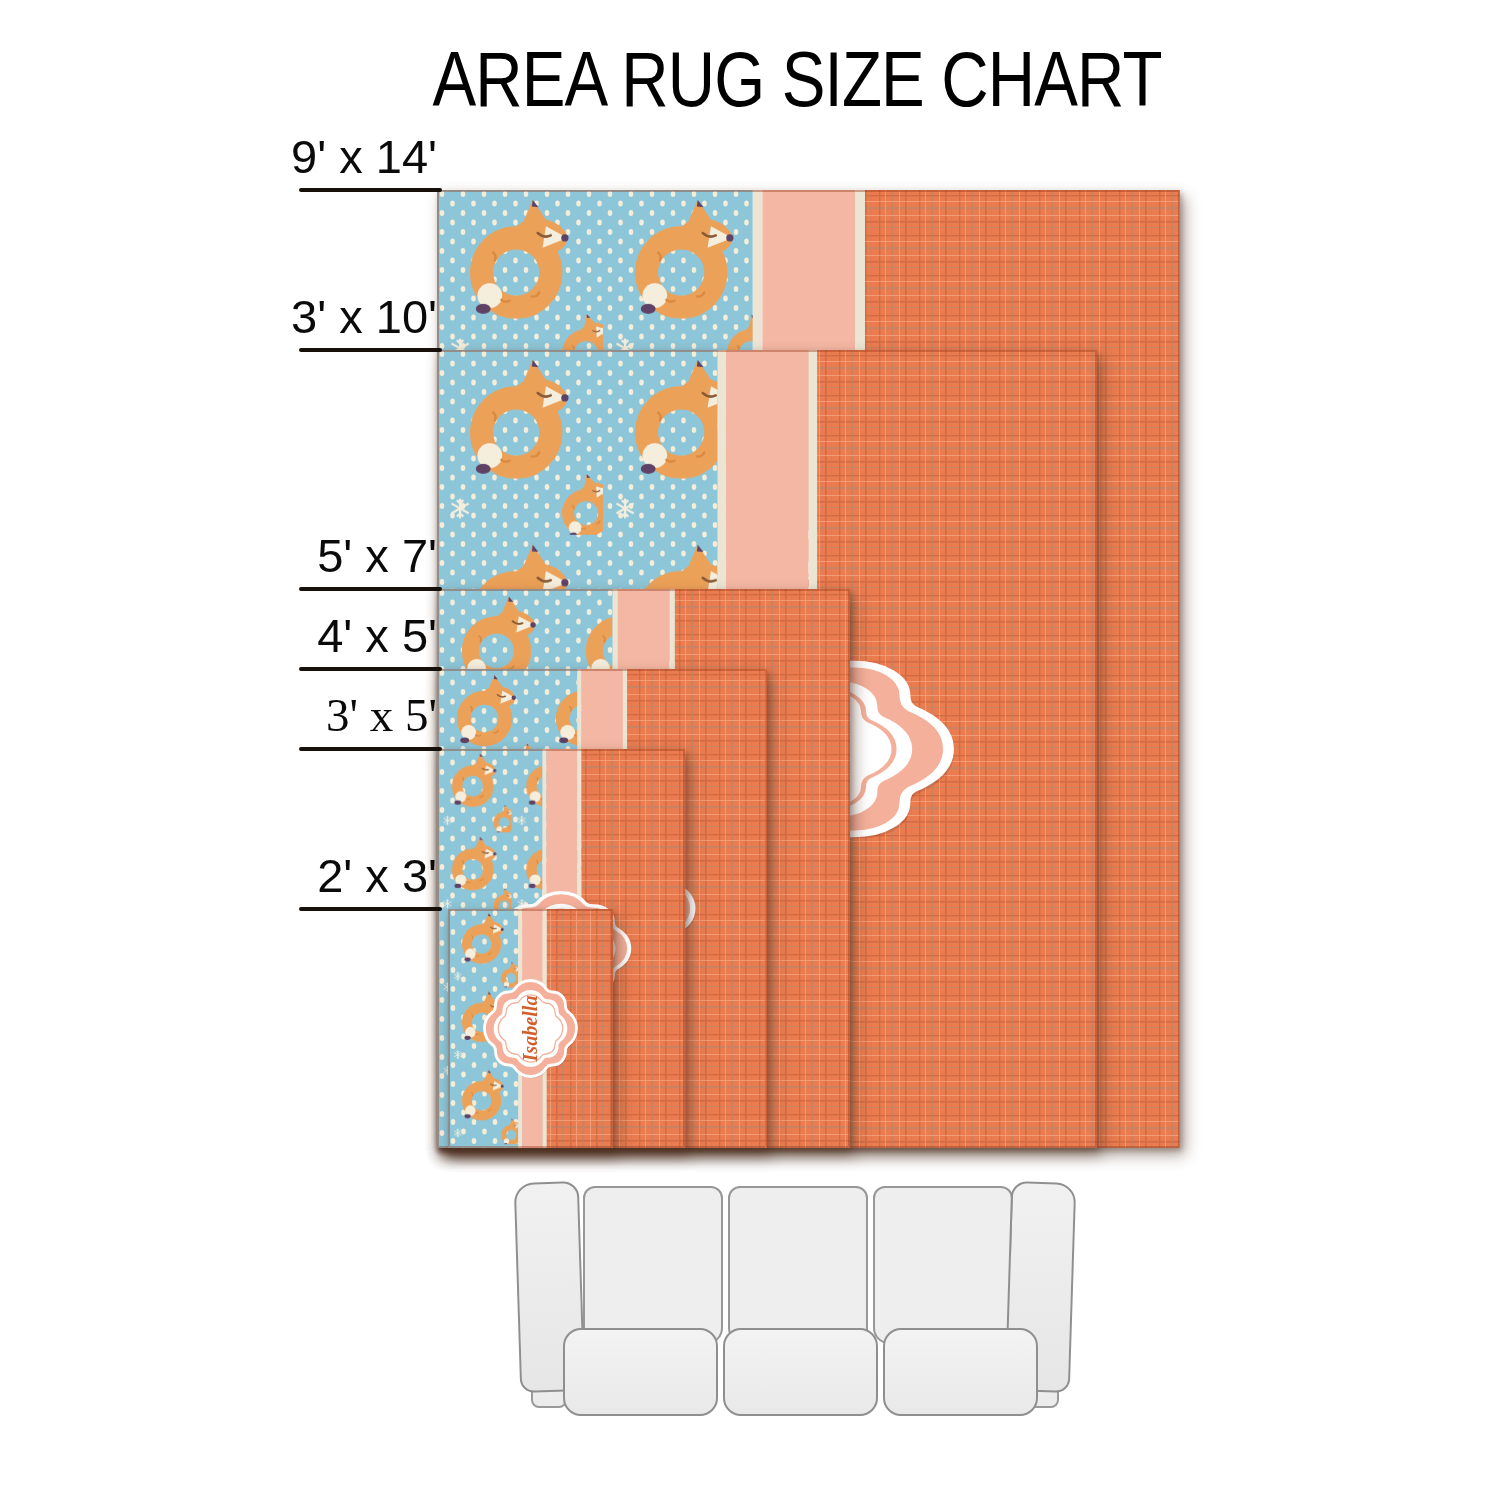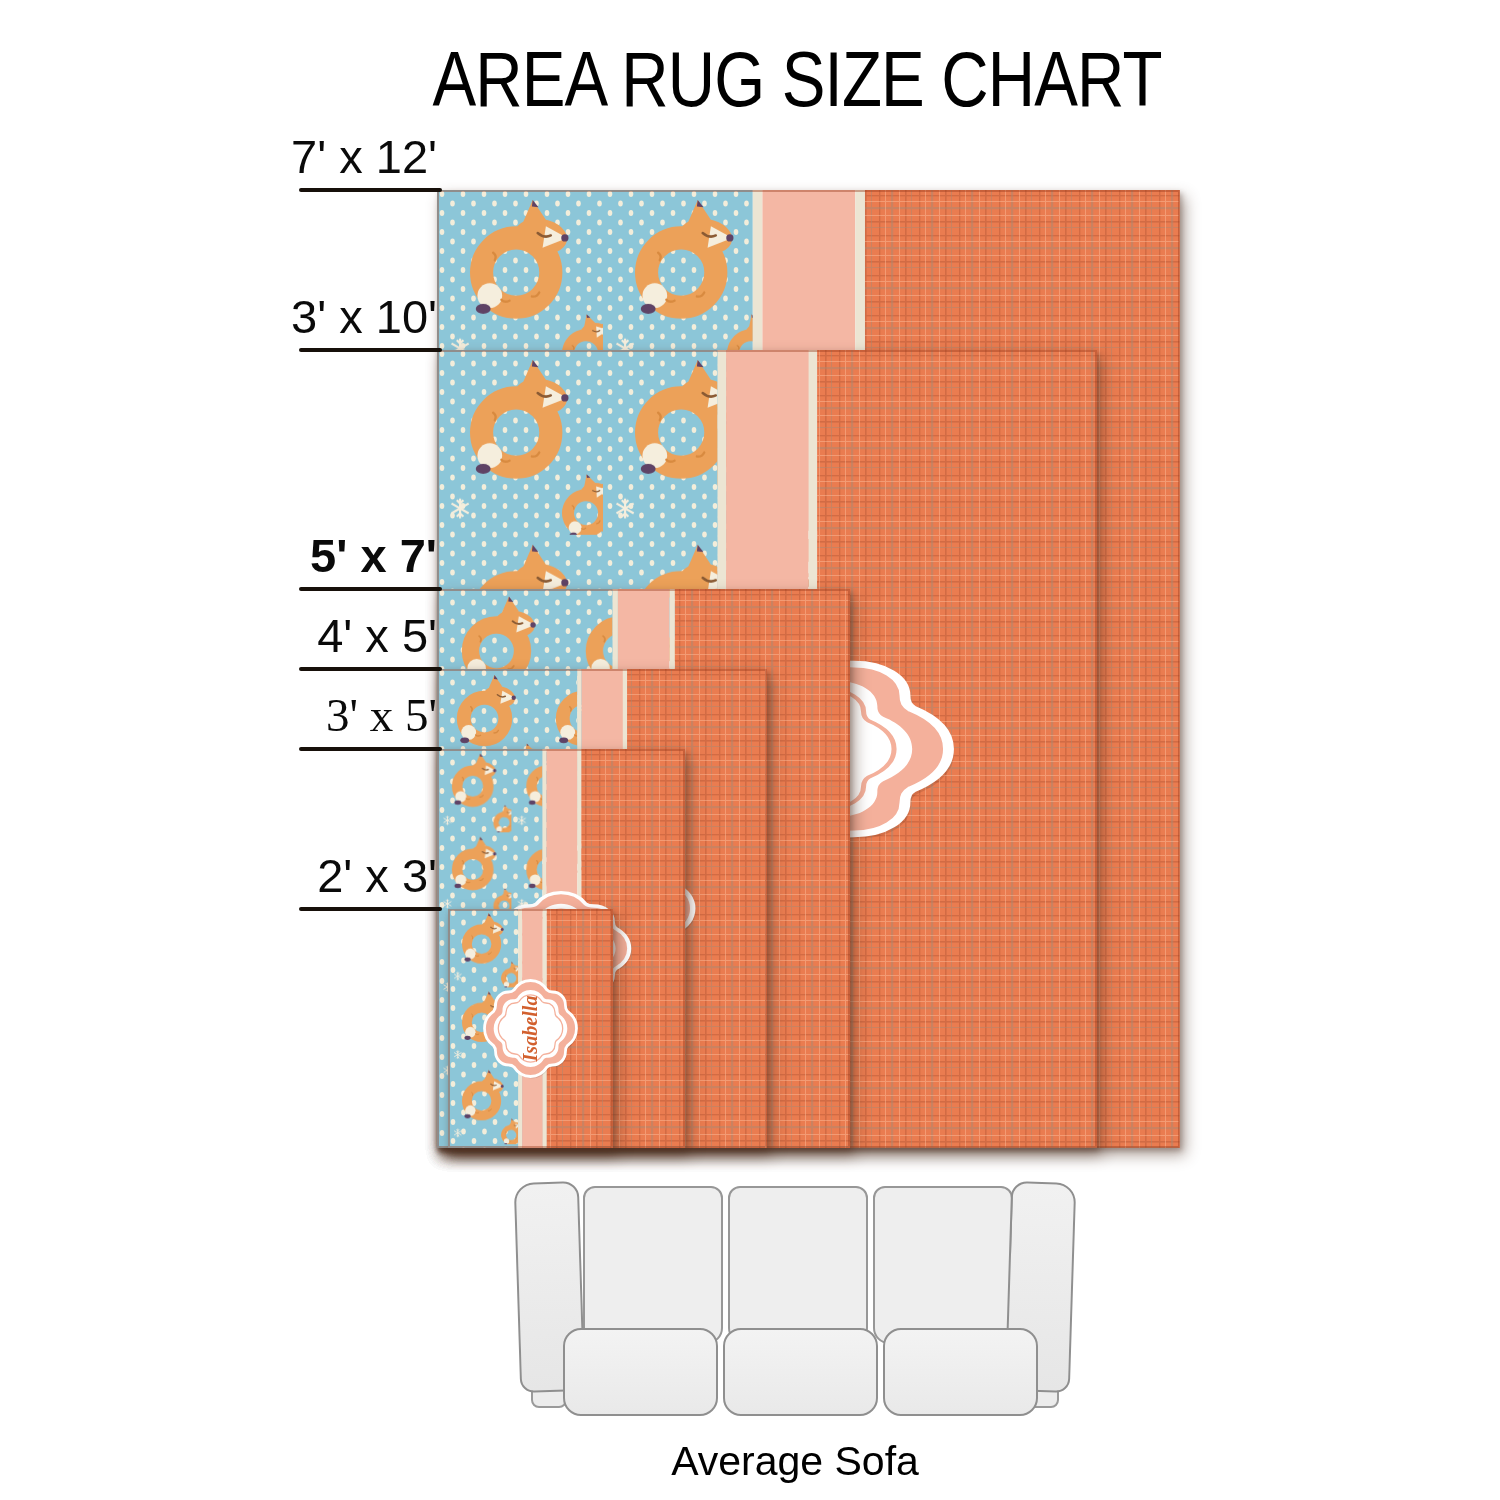--- a/index.html
+++ b/index.html
@@ -540,39 +540,38 @@
               </g>
             </g>
             <text transform="rotate(-90)" text-anchor="middle" dy=".33em" fill="#d2602e" font-family="Liberation Serif, serif" font-style="italic" font-weight="bold" font-size="20.16">Isabella</text>
           </g>
           <rect x="1" y="1" width="163" height="237" fill="none" stroke="#96371a" stroke-opacity=".4" stroke-width="2"></rect>
         </svg>
       </div>
     </div>
   <div id="size-labels">
       <div class="size-line" style="top: 188.4px;"></div>
-      <div class="size-label" style="top: 133.4px;">7' x 12'</div>
+      <div class="size-label" style="top: 133.4px;">9' x 14'</div>
       <div class="size-line" style="top: 348px;"></div>
       <div class="size-label" style="top: 293px;">3' x 10'</div>
       <div class="size-line" style="top: 587.4px;"></div>
-      <div class="size-label" style="top: 532.4px; font-weight: bold;">5' x 7'</div>
+      <div class="size-label" style="top: 532.4px;">5' x 7'</div>
       <div class="size-line" style="top: 667.2px;"></div>
       <div class="size-label" style="top: 612.2px;">4' x 5'</div>
       <div class="size-line" style="top: 747px;"></div>
       <div class="size-label" style="top: 692px; font-family: Liberation Serif, serif;">3' x 5'</div>
       <div class="size-line" style="top: 906.6px;"></div>
       <div class="size-label" style="top: 851.6px; text-align: right;">2' x 3'</div>
     </div>
 
   <div class="sofa">
     <div class="part back" style="left:68px"></div>
     <div class="part back" style="left:213px"></div>
     <div class="part back" style="left:358px"></div>
     <div class="part foot" style="left:16px"></div>
     <div class="part foot" style="right:16px"></div>
     <div class="part seat" style="left:48px"></div>
     <div class="part seat" style="left:208px"></div>
     <div class="part seat" style="left:368px"></div>
     <div class="part arm arm-left"></div>
     <div class="part arm arm-right"></div>
   </div>
-  <div class="sofa-label">Average Sofa</div>
 </div>
 
 </body></html>

